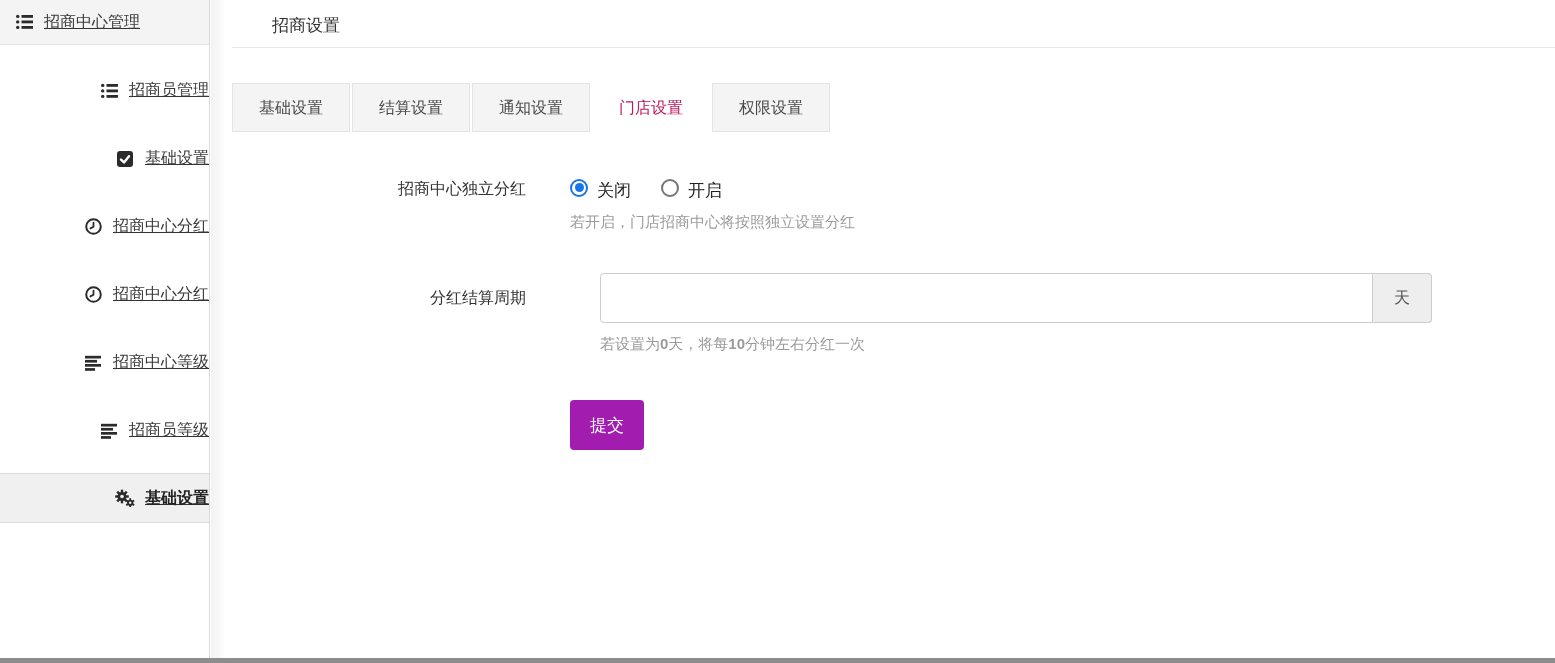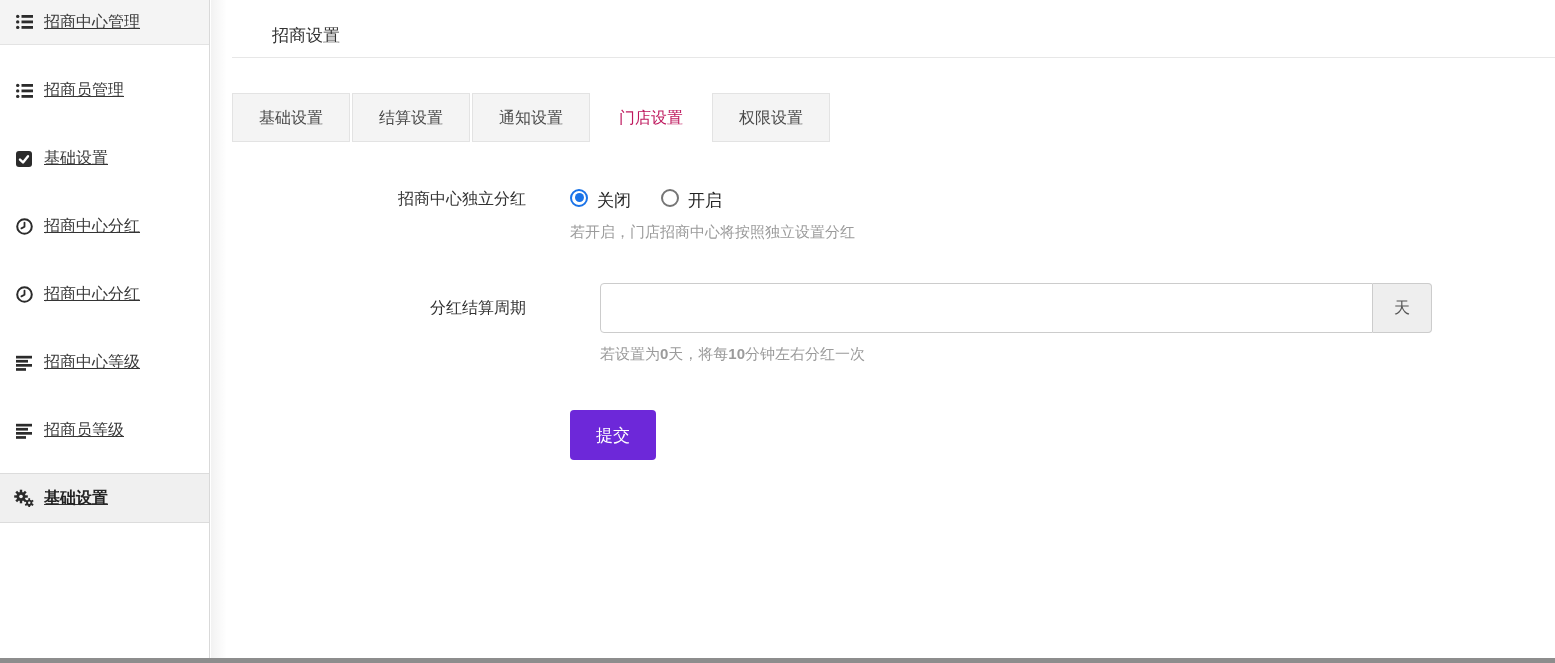--- a/index.html
+++ b/index.html
@@ -21,21 +21,21 @@
     text-decoration:underline;
   }
   .side-item {
     height:45px;
     display:flex; align-items:center;
     padding-left:14px;
     font-size:16px; color:#3a3a3a;
     cursor:pointer;
     white-space:nowrap;
   }
-  .side-item + .side-item { margin-top:23px; }
+  .side-item + .side-item { margin-top:23px;justify-content:flex-end; }
   .side-item .ico { width:20px; height:18px; margin-right:10px; display:flex; align-items:center; justify-content:center; flex:0 0 20px; }
   .side-item.first {
     background:#f4f4f4;
     border-bottom:1px solid #e3e3e3;
   }
   .side-item.active {
     height:50px;
     margin-top:20px;
     background:#f0f0f0;
     border-top:1px solid #dcdcdc;
@@ -47,21 +47,21 @@
   
   .main { position:absolute; left:211px; top:0; right:0; bottom:0; background:#fff; }
   .main::before {
     content:""; position:absolute; left:0; top:0; bottom:0; width:16px;
     background:linear-gradient(to right, rgba(0,0,0,0.05), rgba(0,0,0,0));
     pointer-events:none;
   }
 
   .page-header {
     margin-left:21px;
-    padding:24px 0 10px 40px;
+    padding:14px 0 10px 40px;
     font-size:17px; color:#333;
     border-bottom:1px solid #e7e7e7;
   }
 
   
   .tabs { display:flex; margin:35px 0 0 21px; }
   .tab {
     height:49px; line-height:47px;
     padding:0 26px; margin-right:2px;
     background:#f4f4f4;
@@ -119,22 +119,22 @@
     width:59px; flex:0 0 59px;
     background:#eee;
     border:1px solid #ccc; border-left:none;
     border-radius:0 4px 4px 0;
     display:flex; align-items:center; justify-content:center;
     font-size:16px; color:#555;
   }
 
   .submit-btn {
     margin-left:338px;
-    height:50px; padding:0 26px;
-    background:#6d28d9; color:#fff;
+    height:50px; padding:0 20px;
+    background:#a21caf; color:#fff;
     border:none; border-radius:4px;
     font-size:17px;
     font-family:Liberation Serif, serif;
     cursor:pointer;
   }
 
   .bottom-scrollbar {
     position:absolute; left:0; right:0; bottom:0;
     height:5px; background:#8d8d8d; z-index:9;
   }

